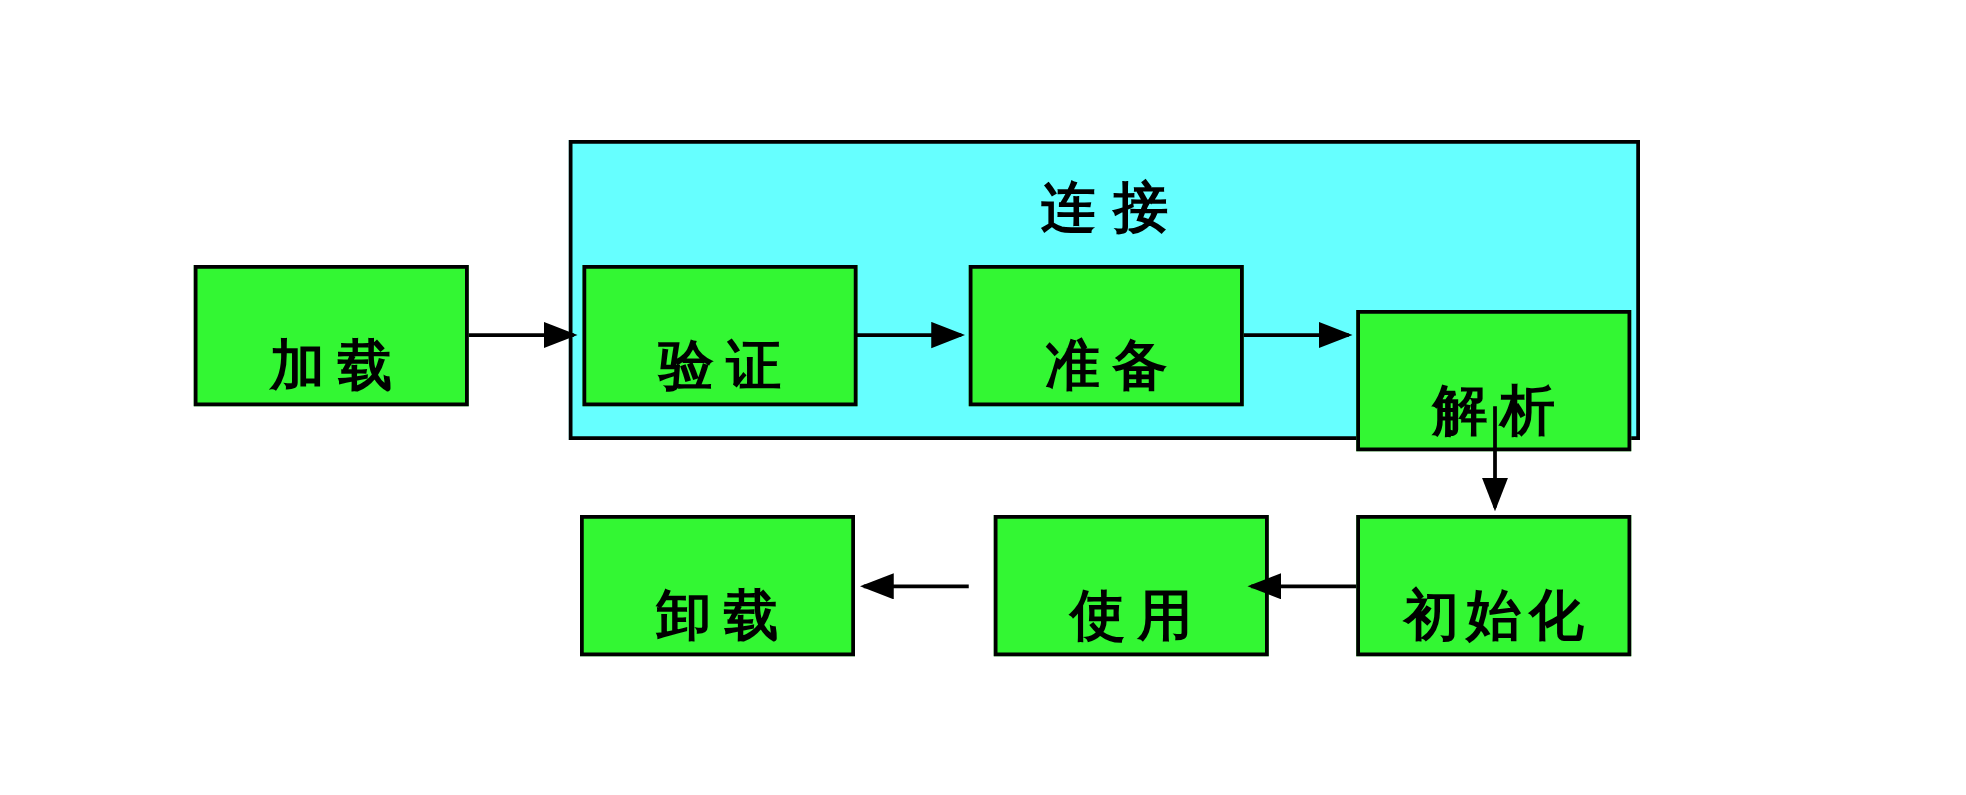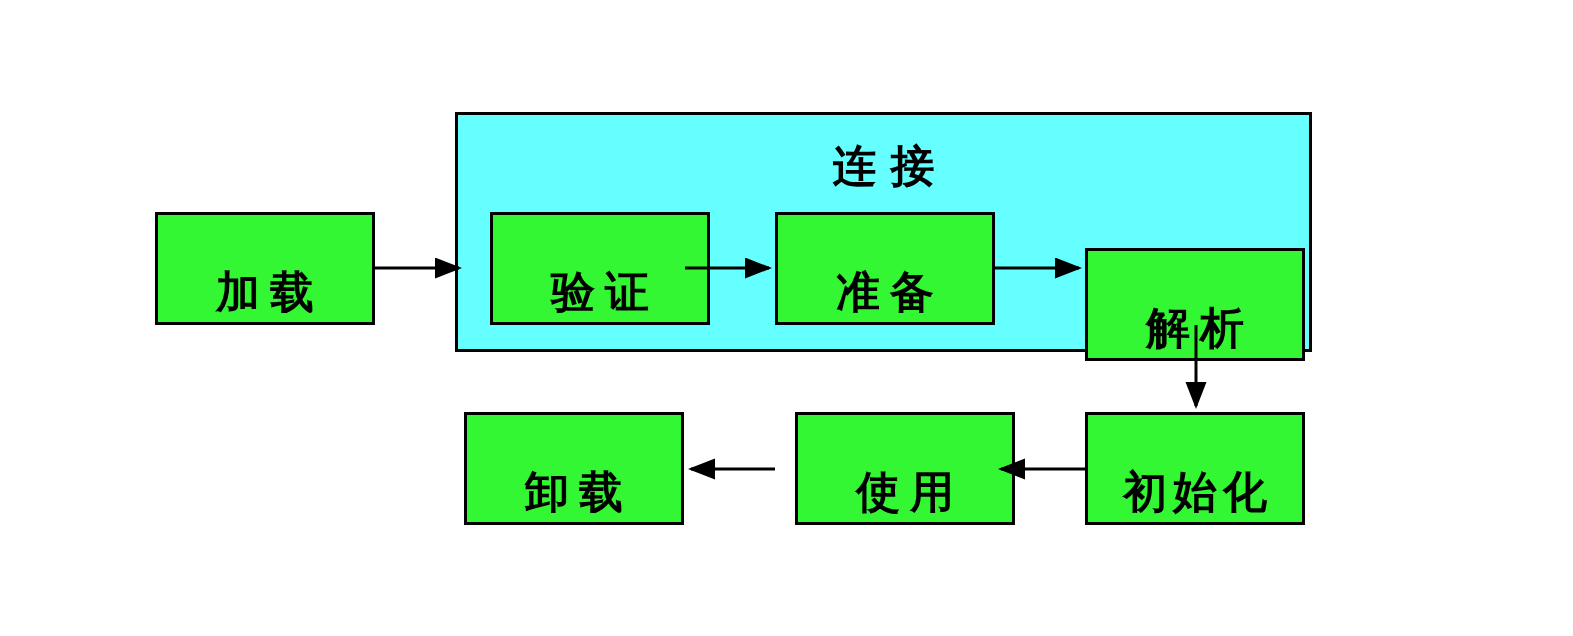--- a/index.html
+++ b/index.html
@@ -48,21 +48,21 @@
     display: flex;
     align-items: flex-end;
     justify-content: center;
     font-size: 44px;
     font-weight: bold;
     color: #000000;
     letter-spacing: 10px;
     padding-left: 10px;
   }
   .node-load       { left: 155px;  top: 212px; }
-  .node-verify     { left: 490px;  top: 212px; }
+  .node-verify     { left: 466px;  top: 212px; }
   .node-prepare    { left: 775px;  top: 212px; }
   .node-resolve    { left: 1085px; top: 212px; margin-top: 36px; }
   .node-unload     { left: 464px;  top: 412px; }
   .node-use        { left: 775px;  top: 412px; margin-left: 20px; }
   .node-initialize { left: 1085px; top: 412px; }
   .node-initialize { letter-spacing: 6px; padding-left: 6px; }
   .arrows-layer {
     position: absolute;
     left: 0;
     top: 0;

